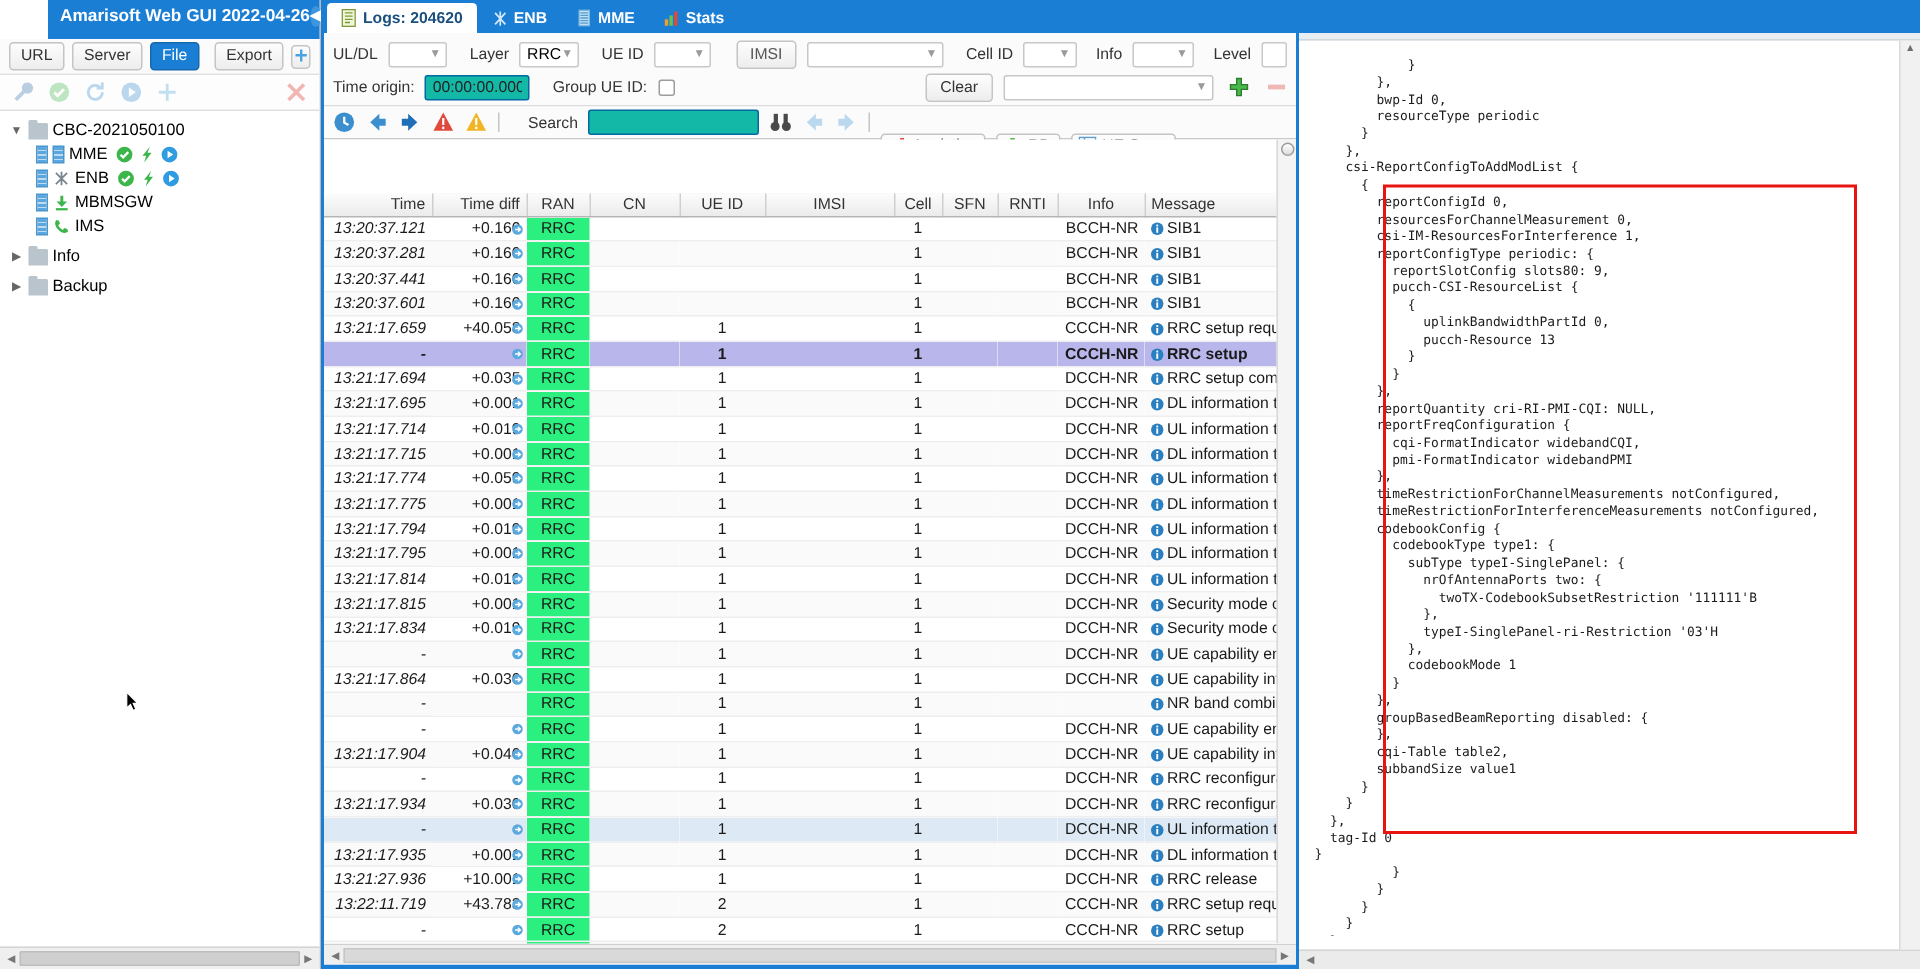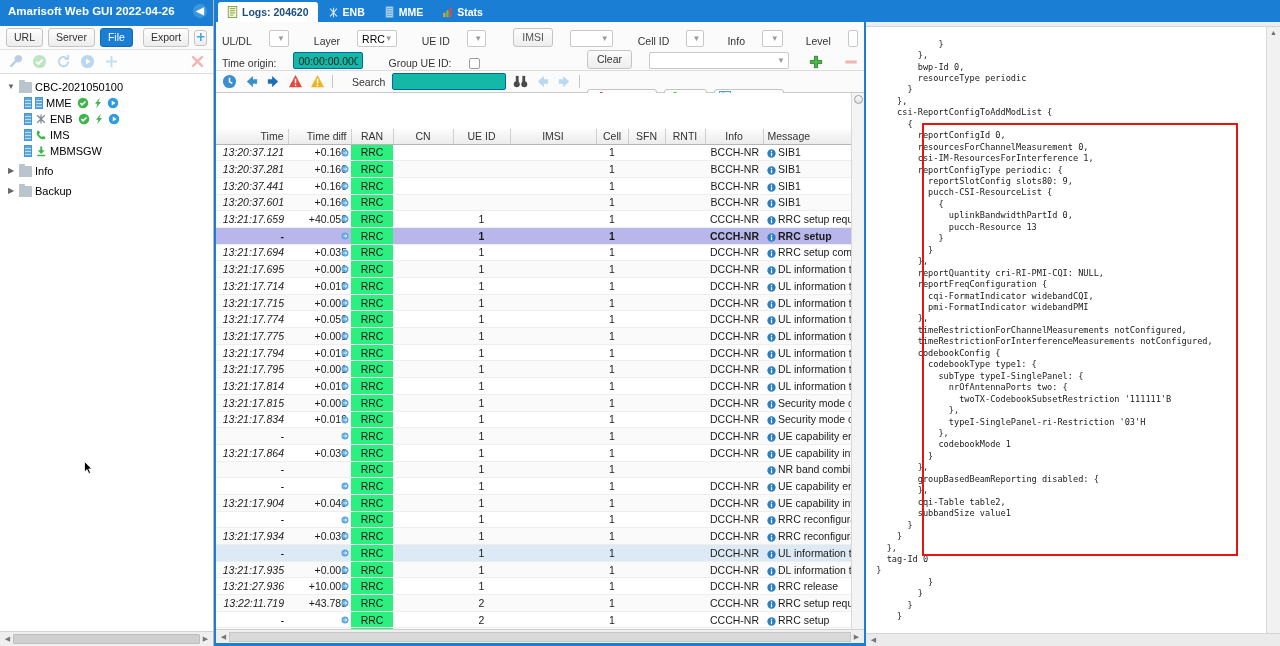--- a/index.html
+++ b/index.html
@@ -19,20 +19,21 @@
     position: absolute; left: 0; top: 0; width: 214px; height: 646px;
     background: #ffffff; border-right: 1px solid #b8b8b8;
     display: flex; flex-direction: column;
   }
   #left-title {
     height: 26px; background: #1a7fd4;
     display: flex; align-items: center; justify-content: space-between;
     padding: 0 6px 4px 8px;
     color: #ffffff; font-weight: bold; font-size: 11.5px;
     white-space: nowrap;
+    margin-left: 32px;
   }
   #collapse-icon {
     width: 14px; height: 14px; border-radius: 50%;
     background: #3d95de; color: #ffffff;
     display: flex; align-items: center; justify-content: center;
     font-size: 10px; line-height: 1; cursor: pointer;
   }
   #left-buttons {
     height: 24px; display: flex; align-items: center;
     padding: 2px 6px; gap: 5px;
@@ -109,21 +110,21 @@
     font-size: 10.5px; font-weight: bold; color: #ffffff;
     border-radius: 3px 3px 0 0; cursor: pointer; white-space: nowrap;
   }
   .tab.sel { background: #ffffff; color: #1b4f7e; }
   .tab .ticon { width: 11px; height: 12px; display: block; }
 
   #filterbar {
     background: #fbfbfb; border-bottom: 1px solid #dcdcdc;
     padding: 3px 0 1px 0;
   }
-  .frow { display:flex; align-items:flex-end; gap:17px; height:22px; padding:0 6px; }
+  .frow { display:flex; align-items:center; gap:7px; height:22px; padding:0 6px; }
   .flabel { font-size: 10.5px; color: #333; white-space: nowrap; }
   .fsel {
     border: 1px solid #c8c8c8; background: #ffffff; height: 17px;
     display: flex; align-items: center; justify-content: flex-end;
     padding-right: 3px; cursor: pointer; border-radius: 2px;
   }
   .fsel .car { color: #9a9a9a; font-size: 8px; line-height: 8px; }
   .ftext {
     border: 1px solid #0369a1; background: #14b8a6; height: 17px;
     font-size: 10.5px; padding: 0 4px; border-radius: 2px;
@@ -313,32 +314,32 @@
           </svg>
         <svg class="badge" viewBox="0 0 16 16">
             <circle cx="8" cy="8" r="7" fill="#2f9be0"></circle>
             <path d="M6.3 4.7l5 3.3-5 3.3z" fill="#fff"></path>
           </svg>
       </div>
 
       <div class="tnode lvl2">
         <span class="srv"></span>
         <svg class="badge" viewBox="0 0 16 16">
-            <path d="M3.3 2.2l2.5.6.8 2.8-1.6 1.2a9 9 0 004.2 4.2l1.2-1.6 2.8.8.6 2.5-2 .9C7.4 14.4 1.6 8.6 2.4 4.2z" fill="#3cb54a"></path>
-          </svg>
-        <span>IMS</span>
+            <path d="M7 2h2.6v5H13L8.3 12 3.6 7H7z" fill="#3cb54a"></path>
+            <rect x="3" y="13" width="10.5" height="2" fill="#3cb54a"></rect>
+          </svg>
+        <span>MBMSGW</span>
       </div>
 
       <div class="tnode lvl2">
         <span class="srv"></span>
         <svg class="badge" viewBox="0 0 16 16">
-            <path d="M7 2h2.6v5H13L8.3 12 3.6 7H7z" fill="#3cb54a"></path>
-            <rect x="3" y="13" width="10.5" height="2" fill="#3cb54a"></rect>
-          </svg>
-        <span>MBMSGW</span>
+            <path d="M3.3 2.2l2.5.6.8 2.8-1.6 1.2a9 9 0 004.2 4.2l1.2-1.6 2.8.8.6 2.5-2 .9C7.4 14.4 1.6 8.6 2.4 4.2z" fill="#3cb54a"></path>
+          </svg>
+        <span>IMS</span>
       </div>
 
       <div class="tnode" style="margin-top:4px">
         <span class="arrow">▶</span>
         <span class="folder"></span>
         <span>Info</span>
       </div>
 
       <div class="tnode" style="margin-top:4px">
         <span class="arrow">▶</span>

